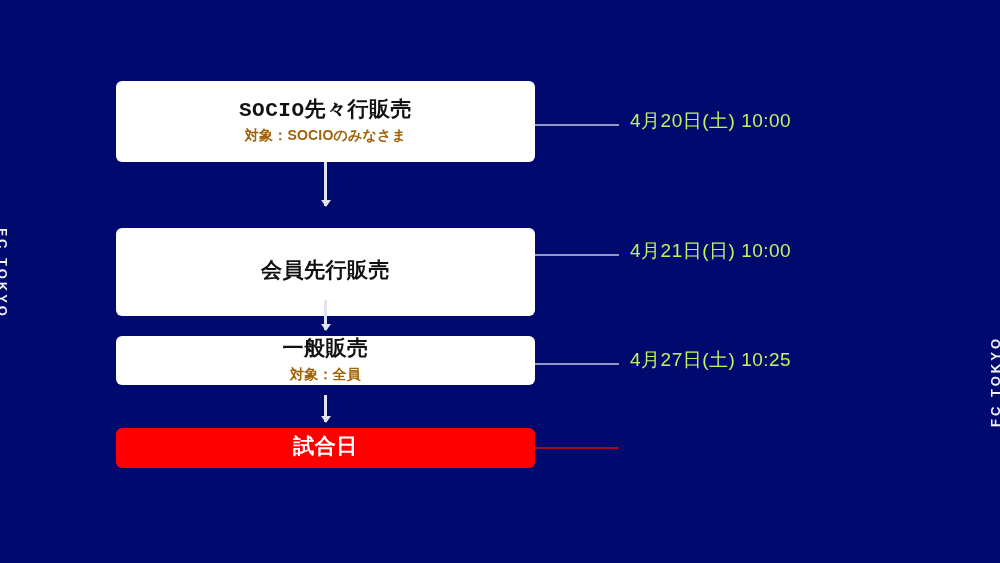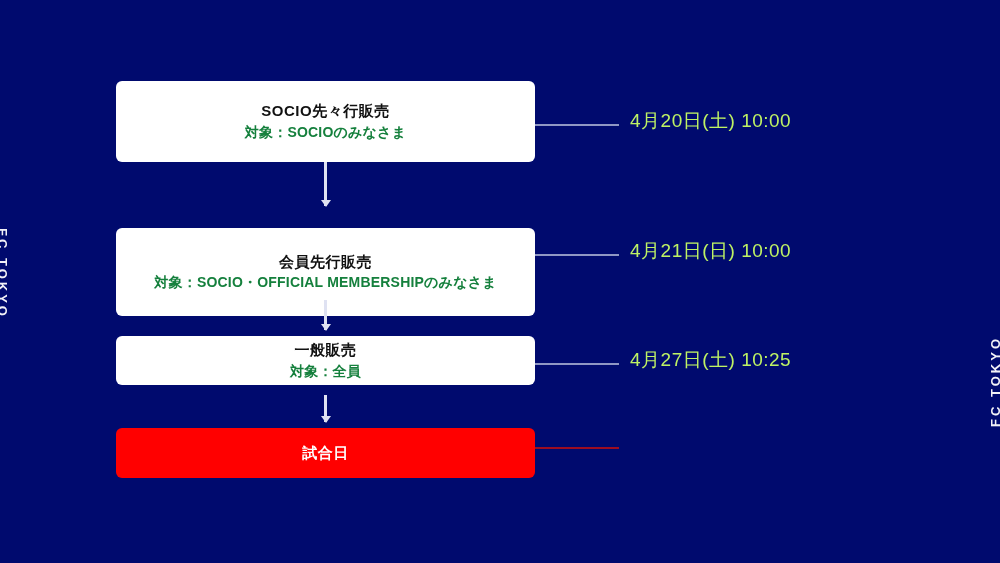--- a/index.html
+++ b/index.html
@@ -53,43 +53,44 @@
     flex-direction: column;
     align-items: center;
     justify-content: center;
     box-sizing: border-box;
   }
   .box.match {
     background: #ff0000;
   }
   .box-title {
     color: #111111;
-    font-size: 15px;
+    font-size: 21px;
     font-weight: 700;
     line-height: 1.15;
     letter-spacing: 0.5px;
     text-align: left;
+    font-family: Liberation Mono, monospace;
   }
   .box.match .box-title {
     color: #ffffff;
   }
   .box-sub {
-    color: #15803d;
+    color: #a16207;
     font-size: 14px;
     font-weight: 700;
     line-height: 1.2;
     margin-top: 4px;
     text-align: center;
     letter-spacing: 0.2px;
   }
 
   #box-1 { top: 81px;  height: 81px; }
   #box-2 { top: 228px; height: 88px; }
   #box-3 { top: 336px; height: 49px; }
-  #box-4 { top: 428px; height: 50px; }
+  #box-4 { top: 428px; height: 40px; }
 
   
   .arrow {
     position: absolute;
     left: 324px;
     width: 3px;
     background: #dfe2f2;
   }
   .arrow::after {
     content: "";
@@ -153,21 +154,20 @@
   <div class="box" id="box-1">
     <div class="box-title">SOCIO先々行販売</div>
     <div class="box-sub">対象：SOCIOのみなさま</div>
   </div>
   <div class="arrow" id="arrow-1"></div>
   <div class="leader" id="leader-1"></div>
   <div class="date-entry" id="date-1">4月20日(土) 10:00</div>
 
   <div class="box" id="box-2">
     <div class="box-title">会員先行販売</div>
-    <div class="box-sub">対象：SOCIO・OFFICIAL  MEMBERSHIPのみなさま</div>
   </div>
   <div class="arrow" id="arrow-2"></div>
   <div class="leader" id="leader-2"></div>
   <div class="date-entry" id="date-2">4月21日(日) 10:00</div>
 
   <div class="box" id="box-3">
     <div class="box-title">一般販売</div>
     <div class="box-sub">対象：全員</div>
   </div>
   <div class="arrow" id="arrow-3"></div>

